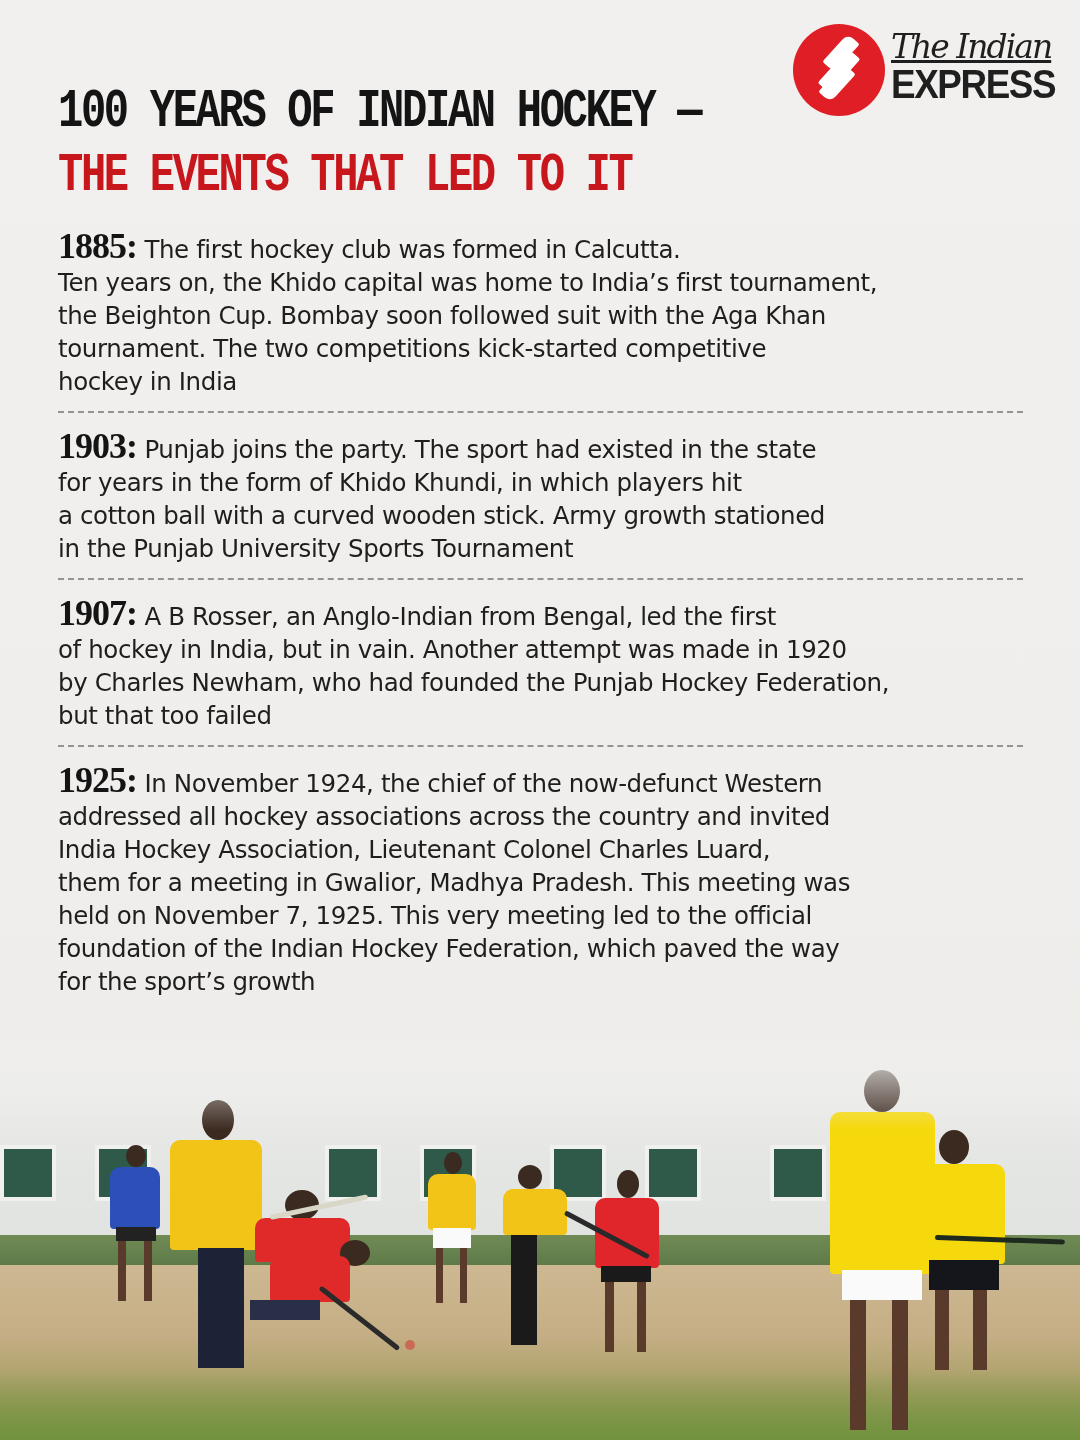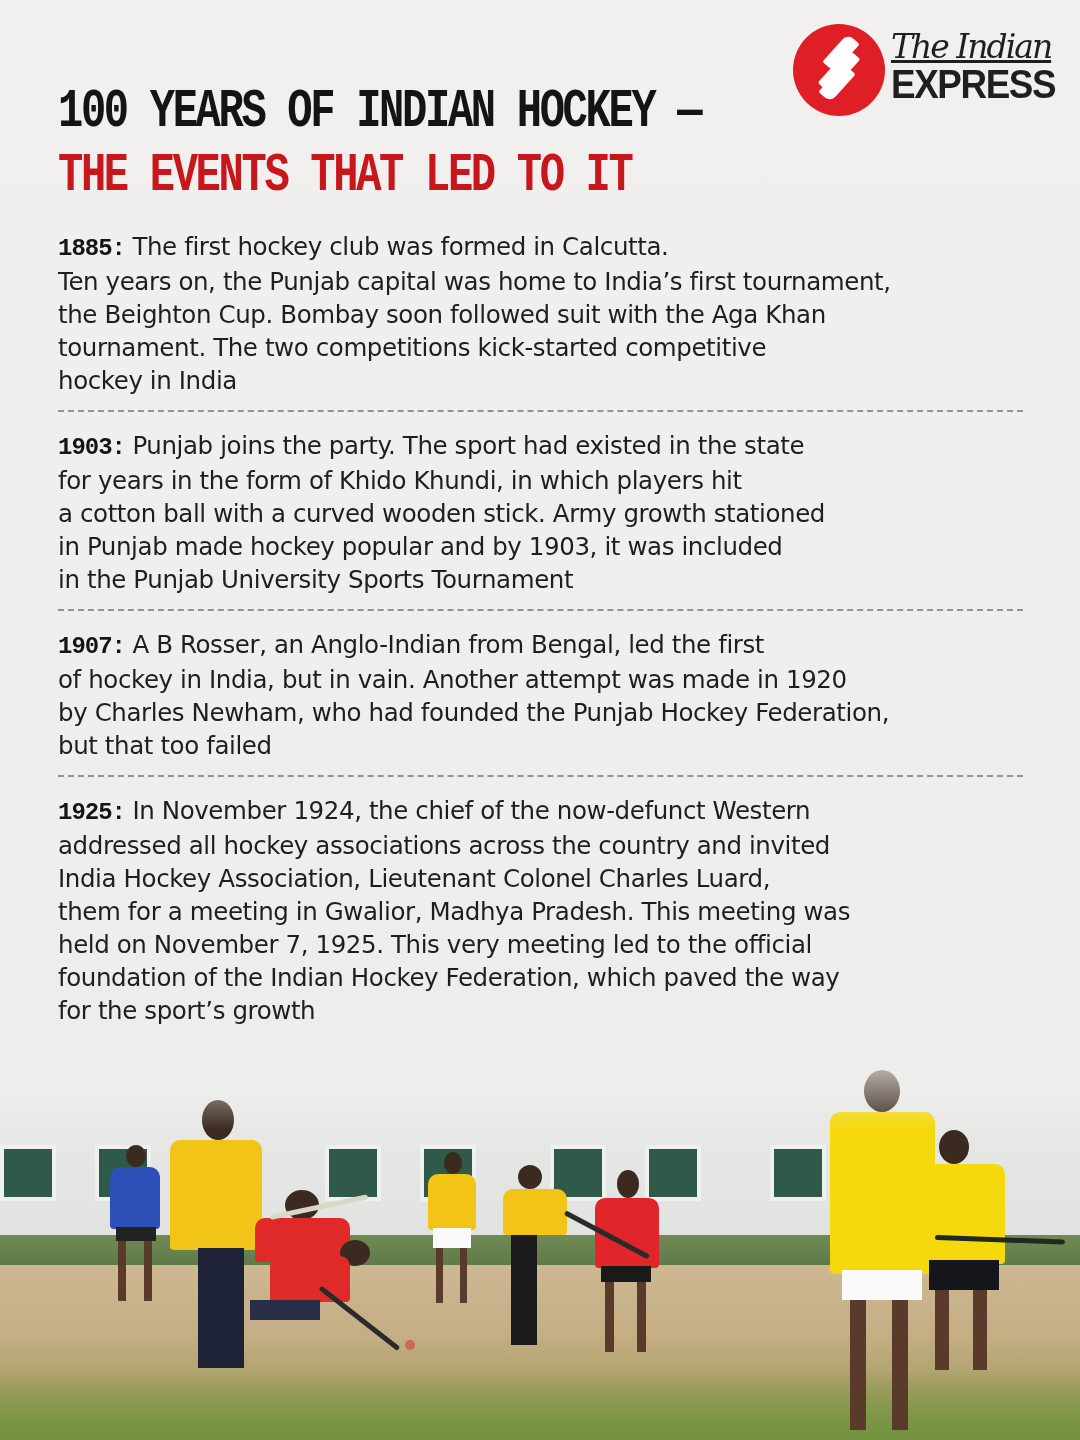--- a/index.html
+++ b/index.html
@@ -35,21 +35,21 @@
   .headline .h1 { display: block; font-size: 54px; line-height: 60px; color: #141414;
     letter-spacing: -3px; transform: scaleX(0.78); transform-origin: left; white-space: nowrap; }
   .headline .h2 { display: block; font-size: 54px; line-height: 60px; color: #c8161d;
     letter-spacing: -3px; transform: scaleX(0.78); transform-origin: left; white-space: nowrap;
     margin-top: 4px; }
 
   
   .entries { position: absolute; left: 58px; top: 230px; width: 965px; }
   .entry { font-family: "DejaVu Sans", sans-serif; font-size: 24.5px; line-height: 33px;
     color: #1e1e1e; letter-spacing: -0.4px; }
-  .entry .year { font-family: Liberation Mono, monospace; font-weight: 700; font-size: 24px;
+  .entry .year { font-family: Liberation Serif, serif; font-weight: 700; font-size: 36px;
     letter-spacing: -1px; color: #141414; }
   .entry .line { display: block; white-space: nowrap; }
   .divider { height: 0; border-top: 2px dashed #8a8a8a; margin: 13px 0 17px 0;
     width: 965px; opacity: 0.9; }
 
   
   .photo { position: absolute; left: 0; top: 1040px; width: 1080px; height: 400px; overflow: hidden; }
   .photo .building { position: absolute; left: 0; top: 0; width: 1080px; height: 230px;
     background: linear-gradient(180deg, rgba(239,238,236,1) 0%, rgba(236,236,234,0.9) 20%, #e4e6e3 55%, #dfe2de 100%); }
   .photo .win { position: absolute; width: 56px; height: 56px; background: #2f5a4a;
@@ -89,32 +89,31 @@
 
   <div class="headline">
     <span class="h1">100 YEARS OF INDIAN HOCKEY —</span>
     <span class="h2">THE EVENTS THAT LED TO IT</span>
   </div>
 
   <div class="entries">
 
     <div class="entry">
       <span class="line"><span class="year">1885:</span><span> The first hockey club was formed in Calcutta.</span></span>
-      <span class="line">Ten years on, the Punjab capital was home to India’s first tournament,</span>
+      <span class="line">Ten years on, the Khido capital was home to India’s first tournament,</span>
       <span class="line">the Beighton Cup. Bombay soon followed suit with the Aga Khan</span>
       <span class="line">tournament. The two competitions kick-started competitive</span>
       <span class="line">hockey in India</span>
     </div>
     <div class="divider"></div>
 
     <div class="entry">
       <span class="line"><span class="year">1903:</span><span> Punjab joins the party. The sport had existed in the state</span></span>
       <span class="line">for years in the form of Khido Khundi, in which players hit</span>
       <span class="line">a cotton ball with a curved wooden stick. Army growth stationed</span>
-      <span class="line">in Punjab made hockey popular and by 1903, it was included</span>
       <span class="line">in the Punjab University Sports Tournament</span>
     </div>
     <div class="divider"></div>
 
     <div class="entry">
       <span class="line"><span class="year">1907:</span><span> A B Rosser, an Anglo-Indian from Bengal, led the first</span></span>
       <span class="line">of hockey in India, but in vain. Another attempt was made in 1920</span>
       <span class="line">by Charles Newham, who had founded the Punjab Hockey Federation,</span>
       <span class="line">but that too failed</span>
     </div>

